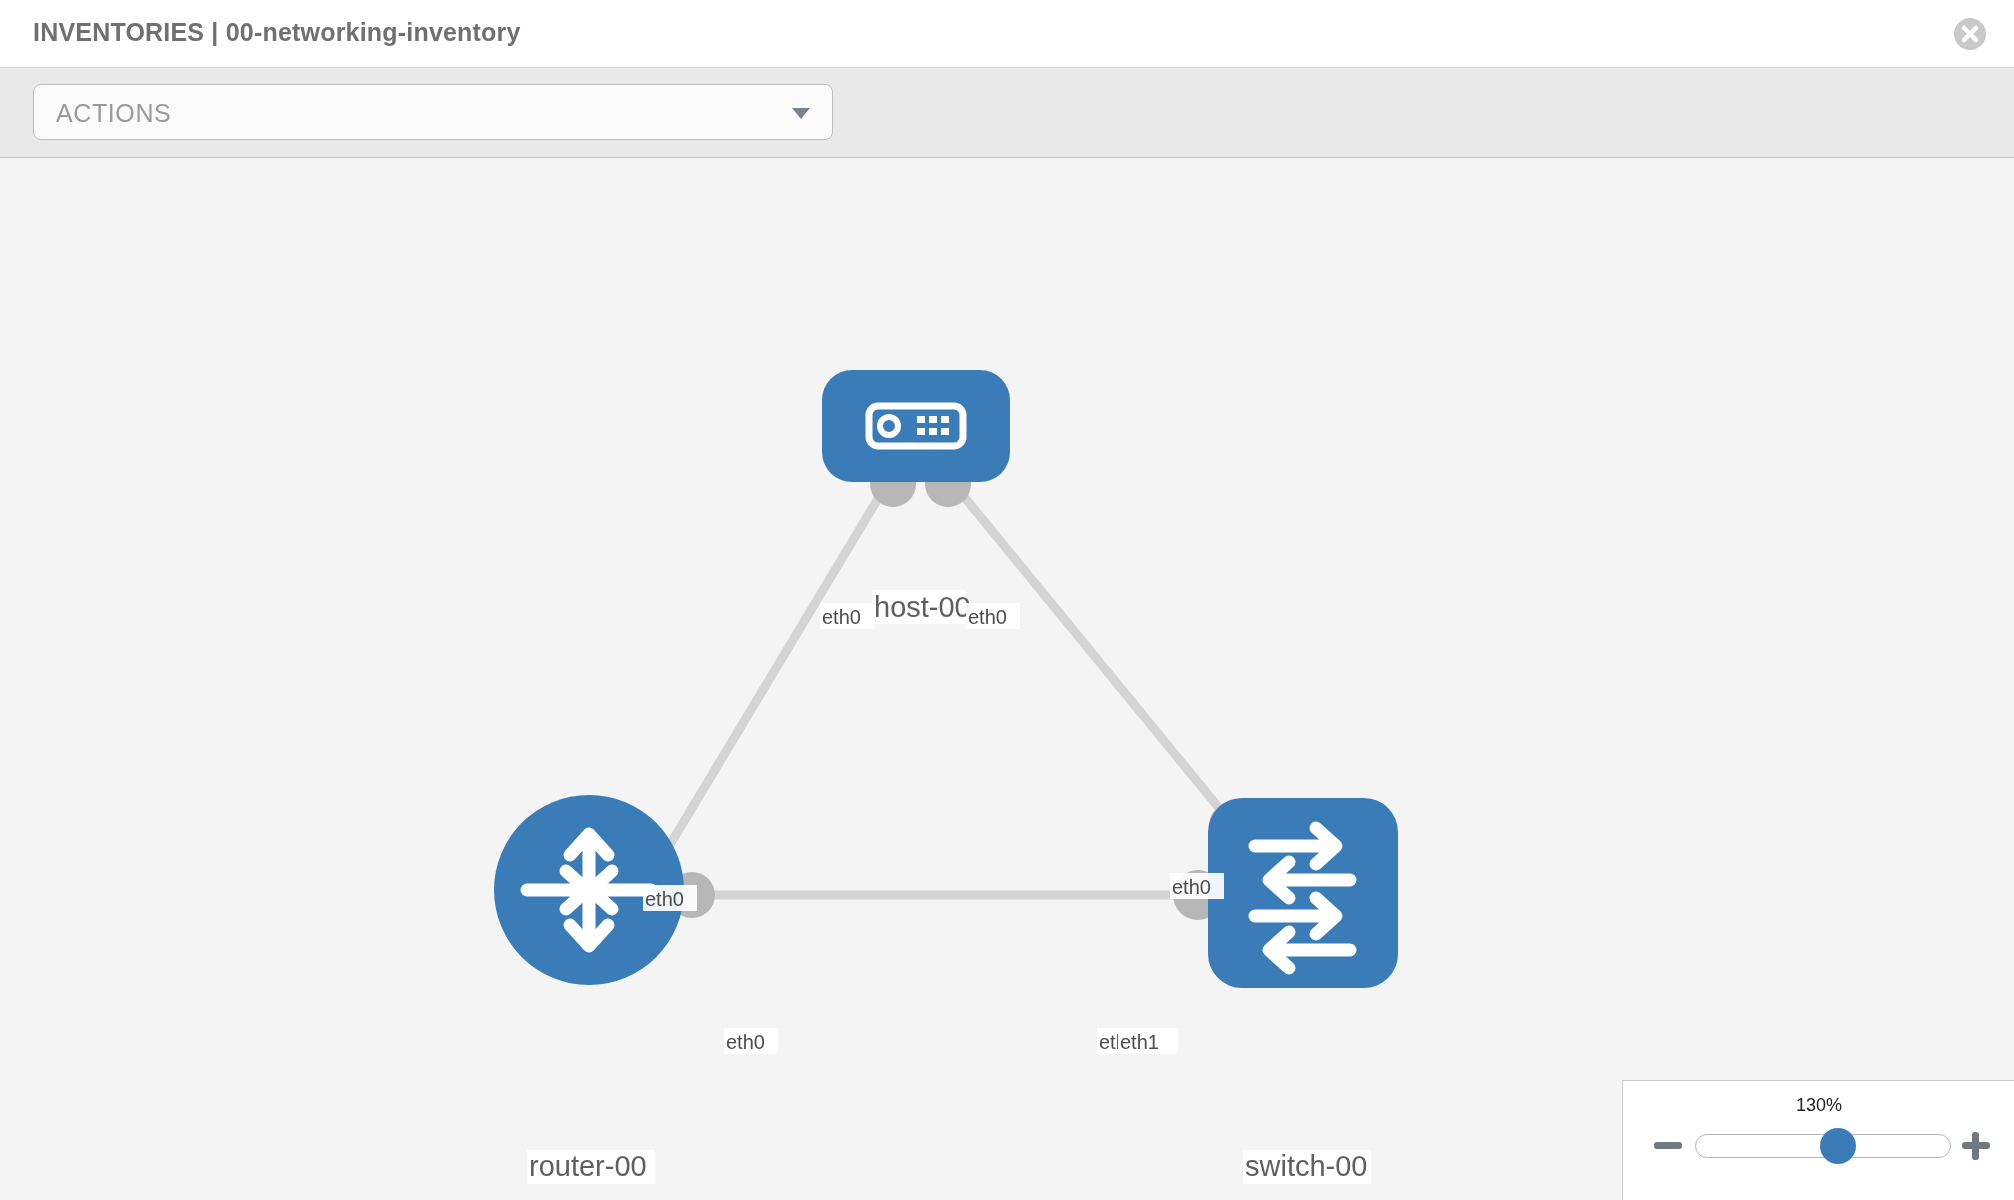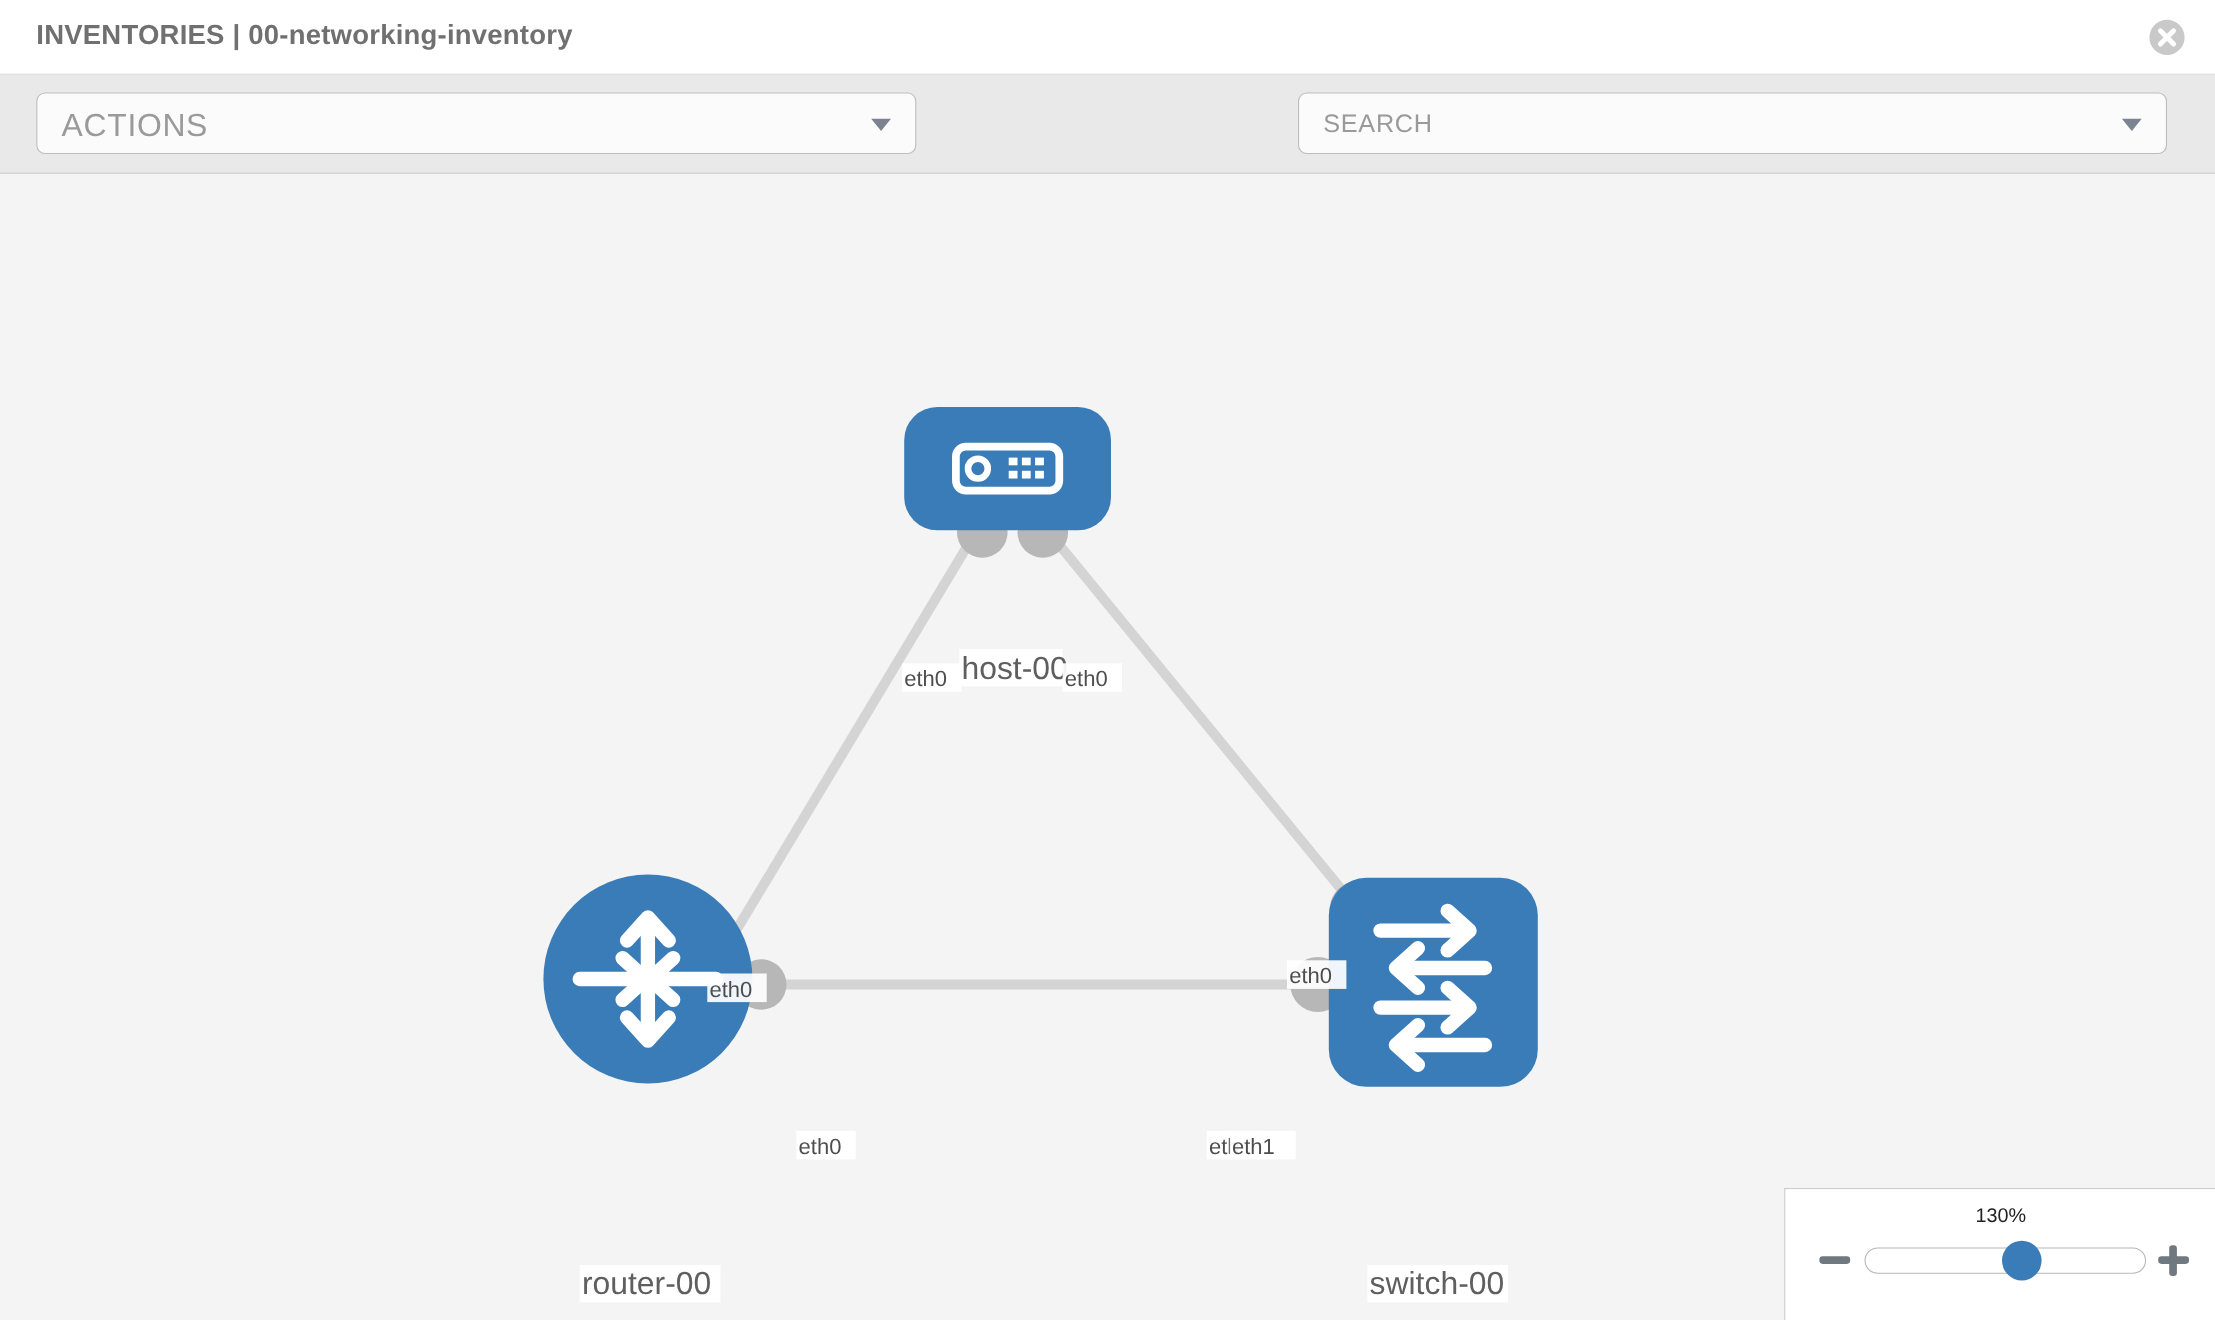--- a/index.html
+++ b/index.html
@@ -71,21 +71,21 @@
     background: #fbfbfb;
     border: 1px solid #bdbdbd;
     border-radius: 8px;
     box-sizing: border-box;
     cursor: pointer;
   }
   .actions-select .label {
     position: absolute;
     left: 22px;
     top: 14px;
-    font-size: 29px;
+    font-size: 25px;
     color: #9a9a9a;
     letter-spacing: 0.6px;
   }
   .caret {
     position: absolute;
     right: 22px;
     top: 23px;
     width: 0; height: 0;
     border-left: 9px solid transparent;
     border-right: 9px solid transparent;
@@ -247,24 +247,20 @@
     </div>
 
     <div class="tool-icon key">
       <svg width="44" height="44" viewBox="0 0 44 44">
         <circle cx="16" cy="17" r="9.5" fill="none" stroke="#7b8290" stroke-width="5"></circle>
         <rect x="22" y="20" width="17" height="5.2" rx="2" fill="#7b8290" transform="rotate(28 22 22)"></rect>
         <rect x="33" y="27" width="8" height="4.6" rx="1.8" fill="#7b8290" transform="rotate(28 33 29)"></rect>
       </svg>
     </div>
 
-    <div class="search-box">
-      <span class="label">SEARCH</span>
-      <span class="caret"></span>
-    </div>
   </div>
 
   <div class="canvas">
 
     <svg class="topology-svg" viewBox="0 0 2014 1042">
 
       <g>
 
         <line x1="888" y1="324" x2="668" y2="690" stroke="#d4d4d4" stroke-width="9" stroke-linecap="round"></line>
 

